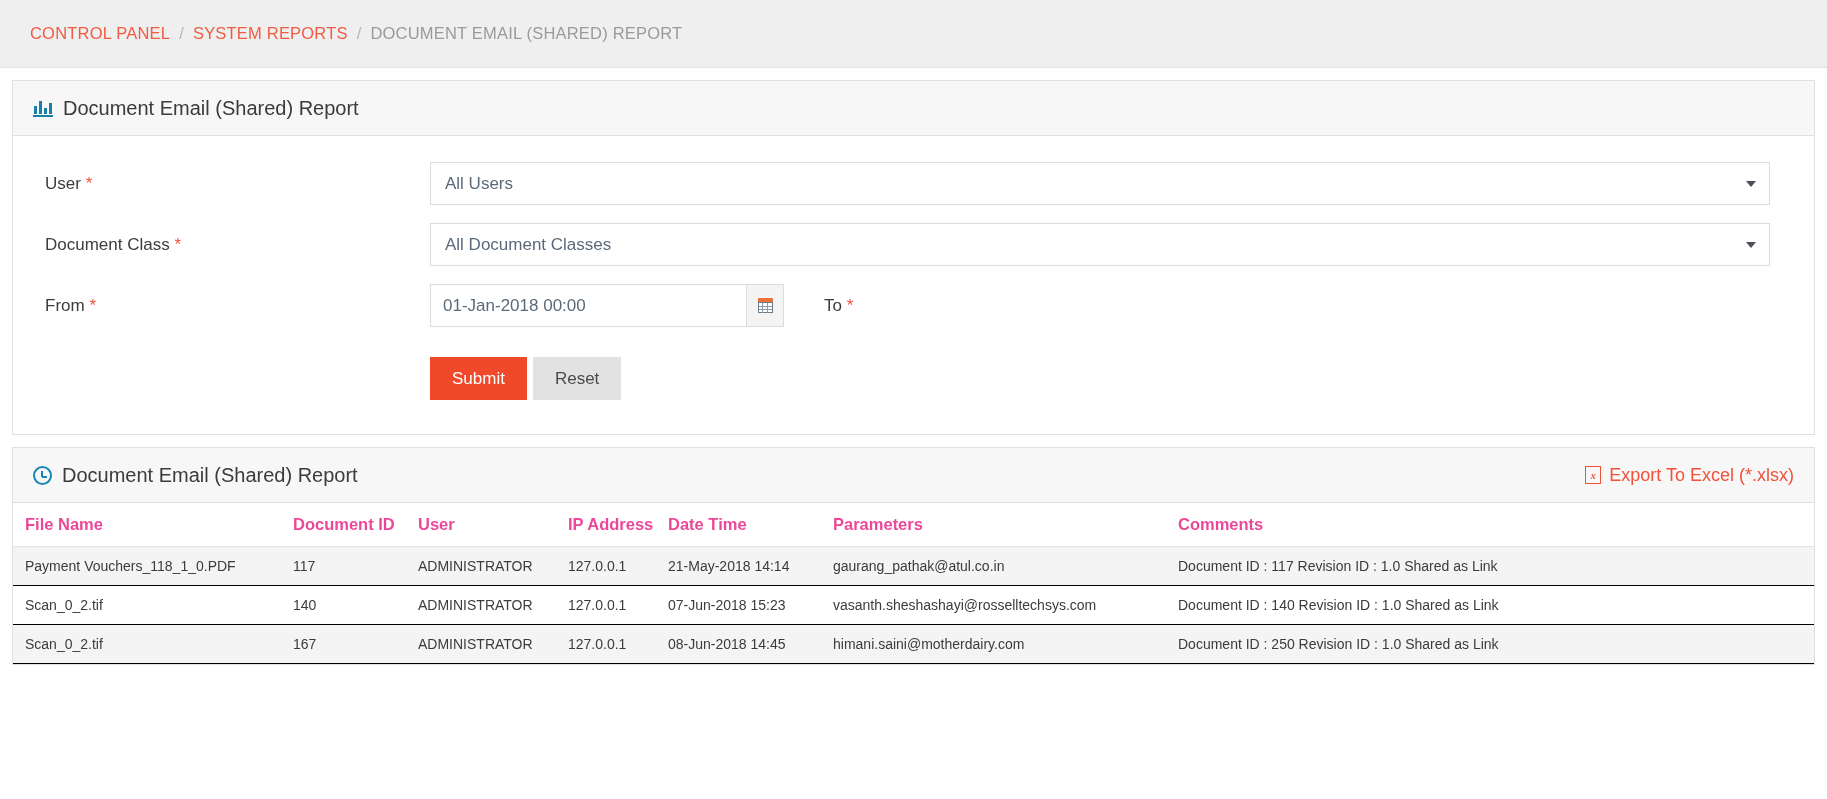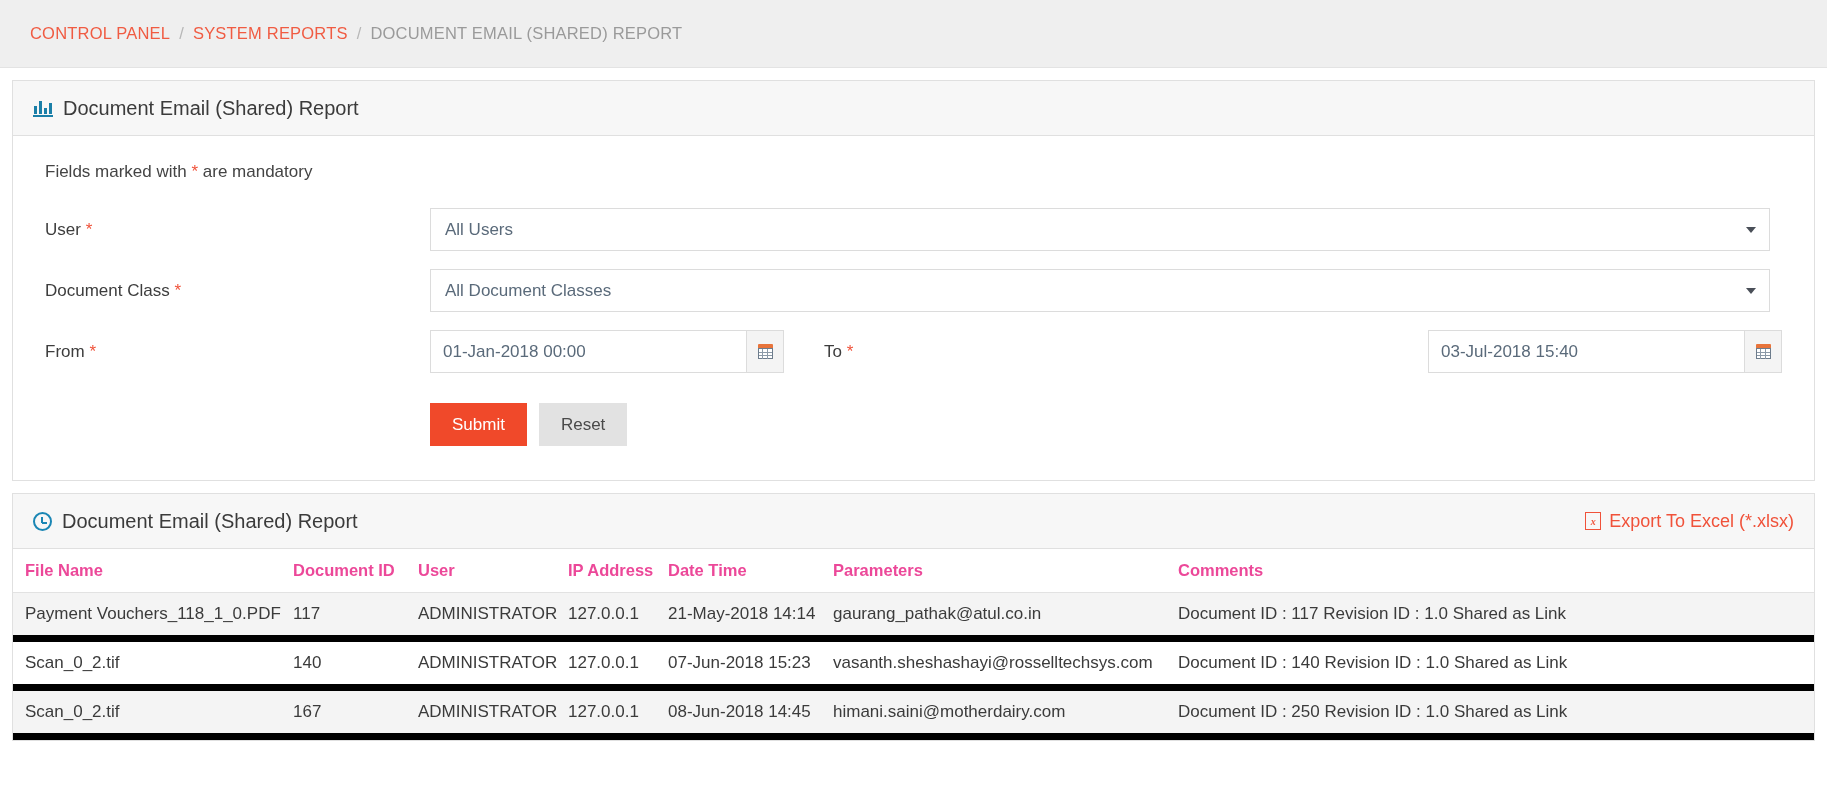--- a/index.html
+++ b/index.html
@@ -140,21 +140,21 @@
     width: 155px;
     flex: 0 0 155px;
     text-align: left;
     padding-left: 40px;
     font-size: 17px;
     color: #3d3d3d;
   }
   .spacer-flex { flex: 1 1 auto; }
 
   
-  .btn-row { display: flex; margin-top: 30px; padding-left: 385px; gap: 12px; }
+  .btn-row { display: flex; margin-top: 30px; padding-left: 385px; gap: 6px; }
   .btn {
     font-size: 17px;
     border: none;
     padding: 0 22px;
     height: 43px;
     cursor: pointer;
     font-family: "Liberation Sans", sans-serif;
   }
   .btn-submit { background: #f0492a; color: #fff; }
   .btn-reset  { background: #e2e2e2; color: #4a4a4a; }
@@ -187,24 +187,24 @@
   table.report { width: 100%; border-collapse: collapse; table-layout: fixed; }
   table.report th {
     text-align: left;
     font-size: 16.5px;
     font-weight: bold;
     color: #ec4899;
     padding: 12px 8px 12px 0;
     border-bottom: 1px solid #e2e2e2;
   }
   table.report td {
-    font-size: 17px;
+    font-size: 14px;
     color: #3b3b3b;
     padding: 11px 8px 11px 0;
-    border-bottom: 7px solid #000000;
+    border-bottom: 1px solid #000000;
     white-space: nowrap;
     overflow: hidden;
     text-overflow: ellipsis;
   }
   table.report tbody tr:nth-child(odd) { background: #f4f4f4; }
   table.report tbody tr:nth-child(even){ background: #ffffff; }
   .c-file   { width: 280px; padding-left: 12px !important; }
   .c-docid  { width: 125px; }
   .c-user   { width: 150px; }
   .c-ip     { width: 100px; }
@@ -236,23 +236,20 @@
             <i></i>
             <i></i>
             <span class="base"></span>
         </span>
         <span class="panel-title">Document Email (Shared) Report</span>
       </div>
     </div>
 
     <div class="panel-body">
 
-      <div class="mandatory-note">
-        <span>Fields marked with </span><span class="req">*</span><span> are mandatory</span>
-      </div>
 
       <div class="form-row">
         <div class="form-label">
           <span>User</span>
           <span class="req">*</span>
         </div>
         <div class="control-wide">
           <div class="fake-select">
             <span>All Users</span>
             <span class="chev"></span>
@@ -291,31 +288,20 @@
           </div>
         </div>
 
         <div class="to-label">
           <span>To</span>
           <span class="req">*</span>
         </div>
 
         <div class="spacer-flex"></div>
 
-        <div class="date-group">
-          <div class="date-input">03-Jul-2018 15:40</div>
-          <div class="date-btn">
-            <span class="cal-icon">
-              <span class="top"></span>
-                <span class="body"></span>
-                <span class="v1"></span>
-                <span class="v2"></span>
-            </span>
-          </div>
-        </div>
       </div>
 
       <div class="btn-row">
         <button class="btn btn-submit">Submit</button>
         <button class="btn btn-reset">Reset</button>
       </div>
 
     </div>
   </div>
 

